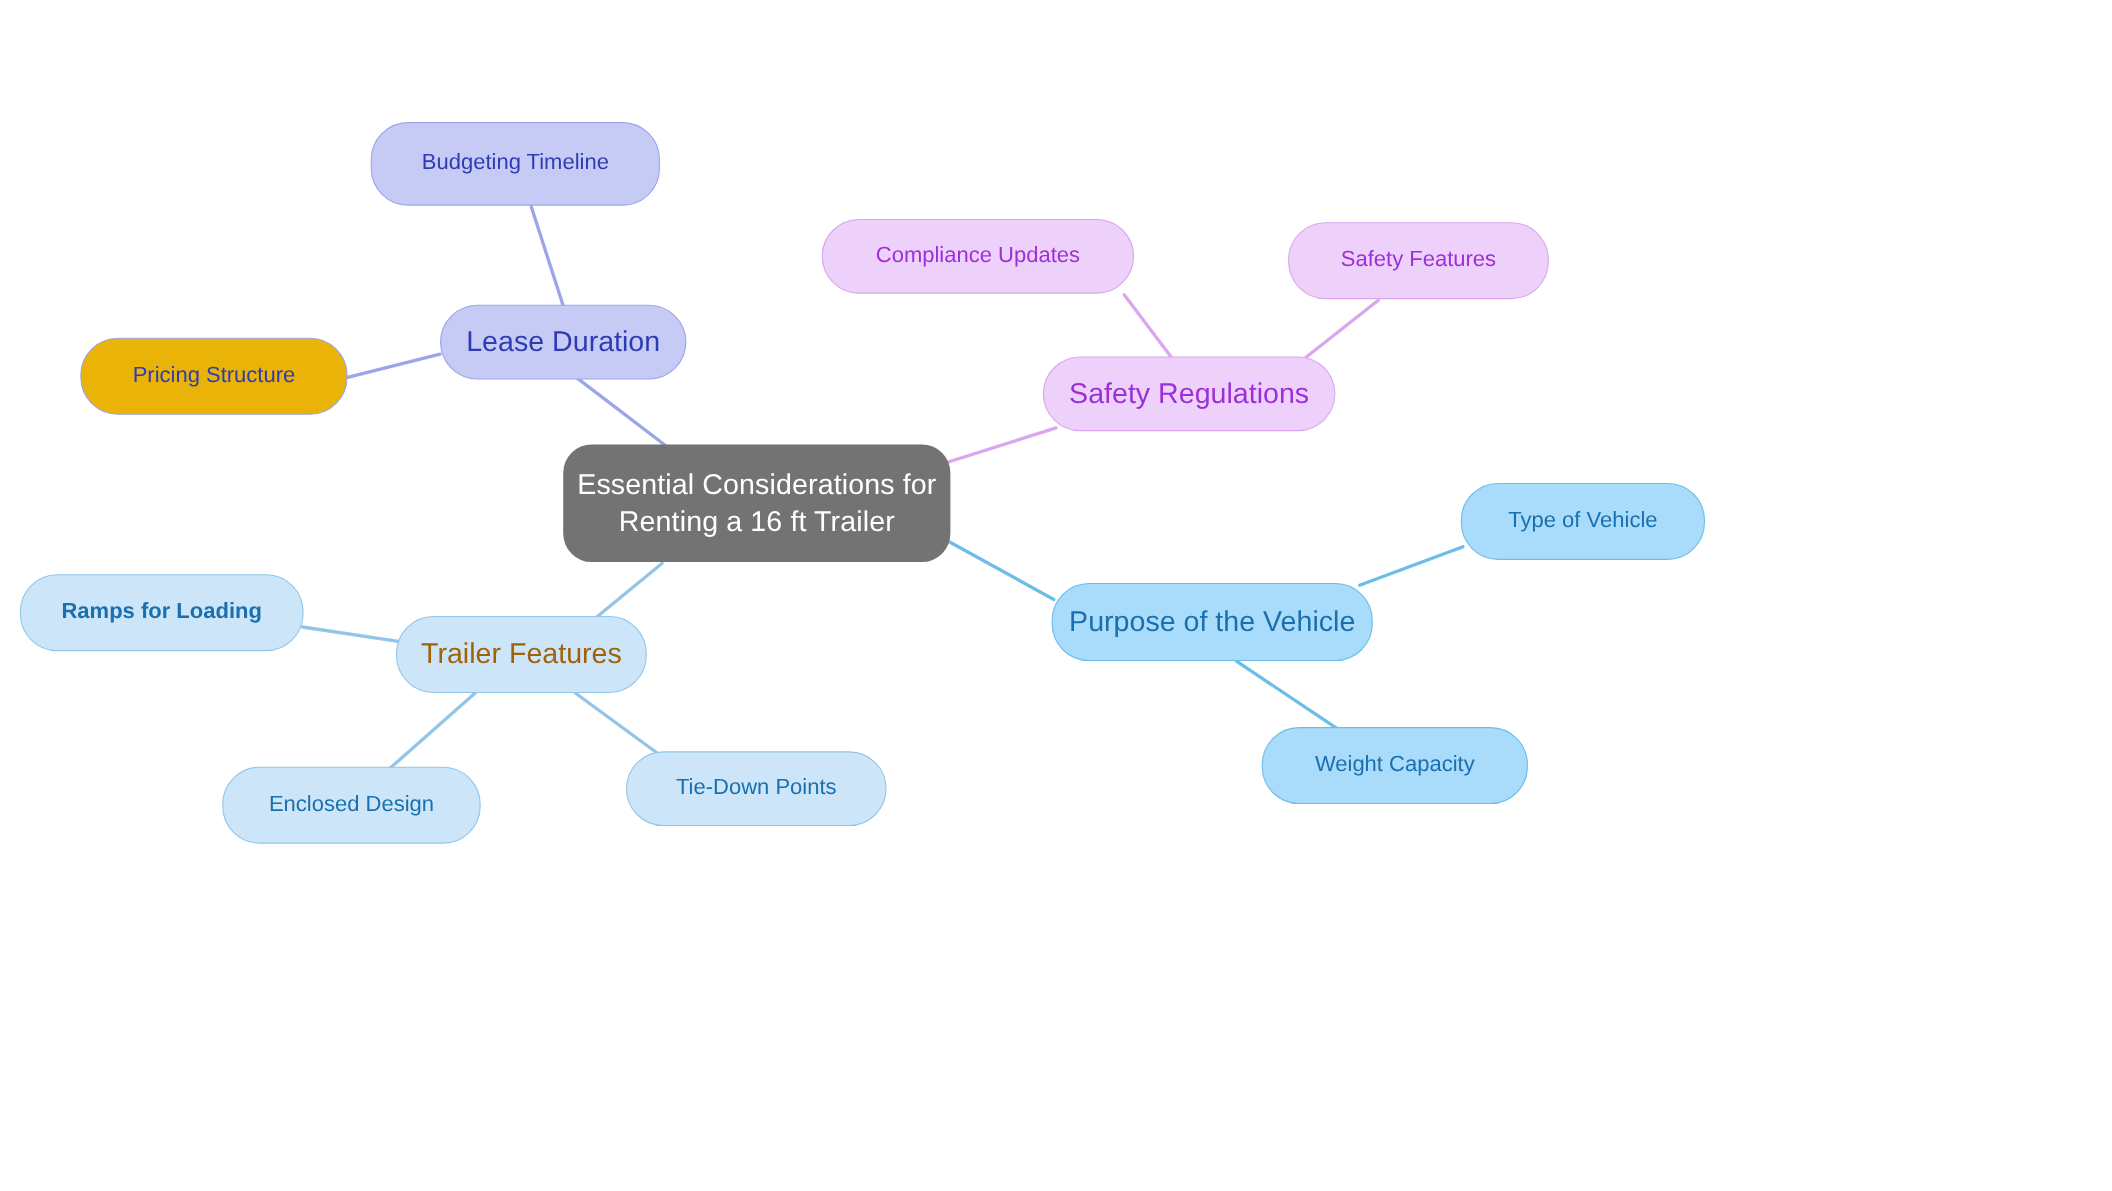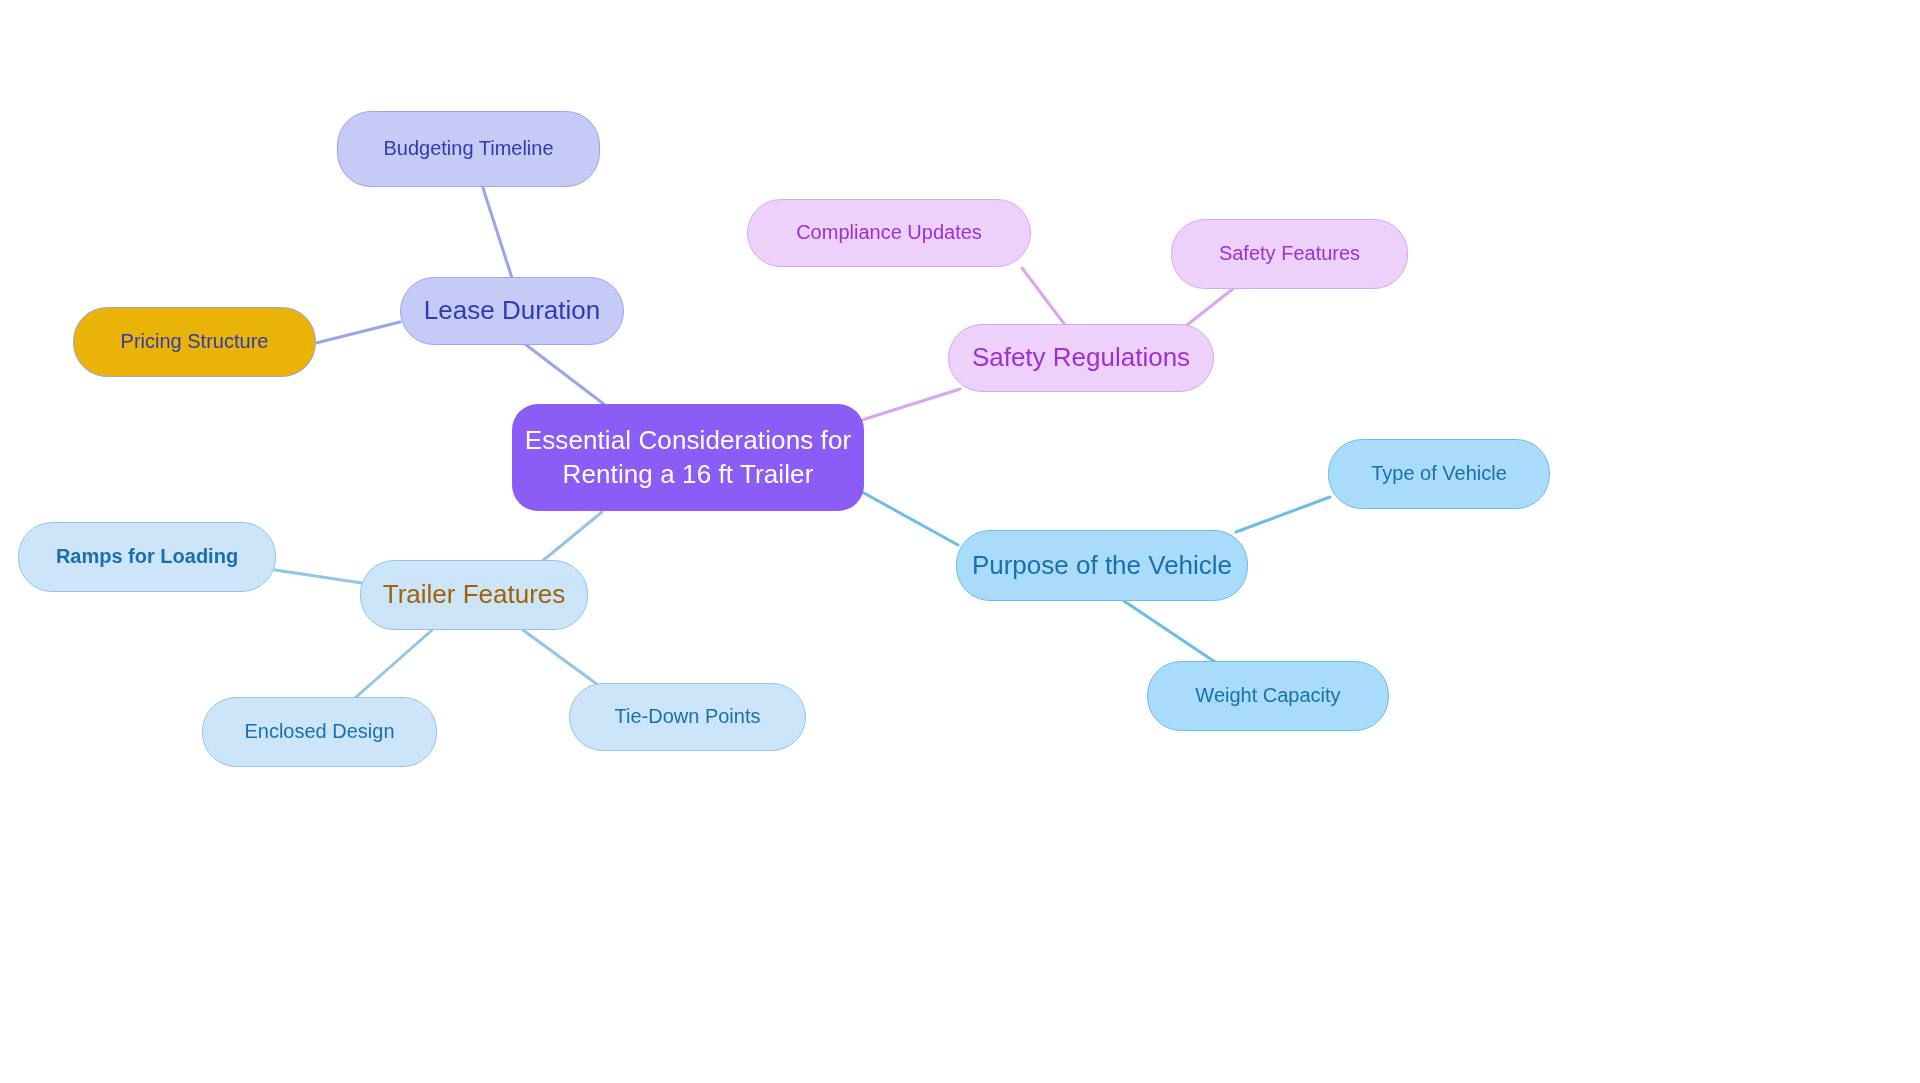--- a/index.html
+++ b/index.html
@@ -67,42 +67,42 @@
       <line x1="1187" y1="325" x2="1253" y2="273" stroke="#d9a6ef" stroke-width="3" stroke-linecap="round"></line>
       <line x1="862" y1="492" x2="958" y2="545" stroke="#6cbde8" stroke-width="3" stroke-linecap="round"></line>
       <line x1="1236" y1="532" x2="1330" y2="497" stroke="#6cbde8" stroke-width="3" stroke-linecap="round"></line>
       <line x1="1124" y1="601" x2="1215" y2="662" stroke="#6cbde8" stroke-width="3" stroke-linecap="round"></line>
       <line x1="602" y1="512" x2="540" y2="563" stroke="#93c5e8" stroke-width="3" stroke-linecap="round"></line>
       <line x1="362" y1="583" x2="275" y2="570" stroke="#93c5e8" stroke-width="3" stroke-linecap="round"></line>
       <line x1="432" y1="630" x2="355" y2="698" stroke="#93c5e8" stroke-width="3" stroke-linecap="round"></line>
       <line x1="523" y1="630" x2="598" y2="685" stroke="#93c5e8" stroke-width="3" stroke-linecap="round"></line>
     </svg>
 
-  <div class="node node-root" style="left: 512px; top: 404px; width: 352px; height: 107px; background: #8b5cf6; color: rgb(255, 255, 255); border-color: rgb(13, 17, 23);">
+  <div class="node node-root" style="left: 512px; top: 404px; width: 352px; height: 107px; background: #737373; color: rgb(255, 255, 255); border-color: rgb(13, 17, 23);">
     <span>Essential Considerations for
 Renting a 16 ft Trailer</span>
   </div>
 
   <div class="node node-branch" style="left: 400px; top: 277px; width: 224px; height: 68px; background: rgb(198, 203, 246); color: rgb(47, 59, 179); border-color: rgb(155, 165, 232);">
     <span>Lease Duration</span>
   </div>
   <div class="node node-leaf" style="left: 337px; top: 111px; width: 263px; height: 76px; background: rgb(198, 203, 246); color: rgb(47, 59, 179); border-color: rgb(155, 165, 232);">
     <span>Budgeting Timeline</span>
   </div>
   <div class="node node-leaf" style="left: 73px; top: 307px; width: 243px; height: 70px; background: #eab308; color: rgb(47, 59, 179); border-color: rgb(155, 165, 232);">
     <span>Pricing Structure</span>
   </div>
 
   <div class="node node-branch" style="left: 948px; top: 324px; width: 266px; height: 68px; background: rgb(238, 209, 250); color: rgb(156, 47, 216); border-color: rgb(217, 166, 239);">
     <span>Safety Regulations</span>
   </div>
   <div class="node node-leaf" style="left: 747px; top: 199px; width: 284px; height: 68px; background: rgb(238, 209, 250); color: rgb(156, 47, 216); border-color: rgb(217, 166, 239);">
     <span>Compliance Updates</span>
   </div>
-  <div class="node node-leaf" style="left: 1171px; top: 202px; width: 237px; height: 70px; background: rgb(238, 209, 250); color: rgb(156, 47, 216); border-color: rgb(217, 166, 239); margin-top: 17px;">
+  <div class="node node-leaf" style="left: 1171px; top: 202px; width: 237px; height: 70px; background: rgb(238, 209, 250); color: rgb(156, 47, 216); border-color: rgb(217, 166, 239);">
     <span>Safety Features</span>
   </div>
 
   <div class="node node-branch" style="left: 956px; top: 530px; width: 292px; height: 71px; background: rgb(169, 220, 250); color: rgb(26, 111, 174); border-color: rgb(108, 189, 232);">
     <span>Purpose of the Vehicle</span>
   </div>
   <div class="node node-leaf" style="left: 1328px; top: 439px; width: 222px; height: 70px; background: rgb(169, 220, 250); color: rgb(26, 111, 174); border-color: rgb(108, 189, 232);">
     <span>Type of Vehicle</span>
   </div>
   <div class="node node-leaf" style="left: 1147px; top: 661px; width: 242px; height: 70px; background: rgb(169, 220, 250); color: rgb(26, 111, 174); border-color: rgb(108, 189, 232);">

